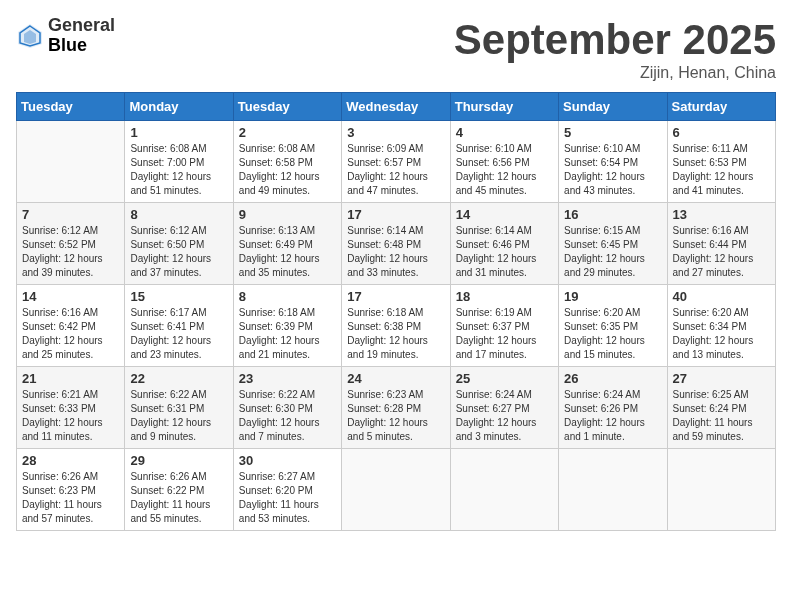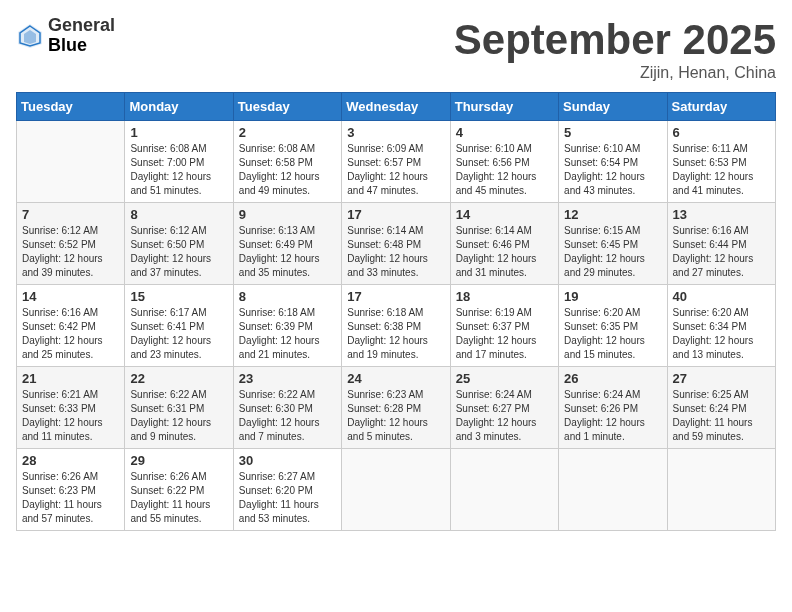--- a/index.html
+++ b/index.html
@@ -170,21 +170,21 @@
         </td>
         <td>
           <span class="day-number">17</span>
           <div class="day-info">Sunrise: 6:14 AM<br>Sunset: 6:48 PM<br>Daylight: 12 hours and 33 minutes.</div>
         </td>
         <td>
           <span class="day-number">14</span>
           <div class="day-info">Sunrise: 6:14 AM<br>Sunset: 6:46 PM<br>Daylight: 12 hours and 31 minutes.</div>
         </td>
         <td>
-          <span class="day-number">12</span>
+          <span class="day-number">16</span>
           <div class="day-info">Sunrise: 6:15 AM<br>Sunset: 6:45 PM<br>Daylight: 12 hours and 29 minutes.</div>
         </td>
         <td>
           <span class="day-number">13</span>
           <div class="day-info">Sunrise: 6:16 AM<br>Sunset: 6:44 PM<br>Daylight: 12 hours and 27 minutes.</div>
         </td>
       </tr>
       <tr>
         <td>
           <span class="day-number">14</span>

